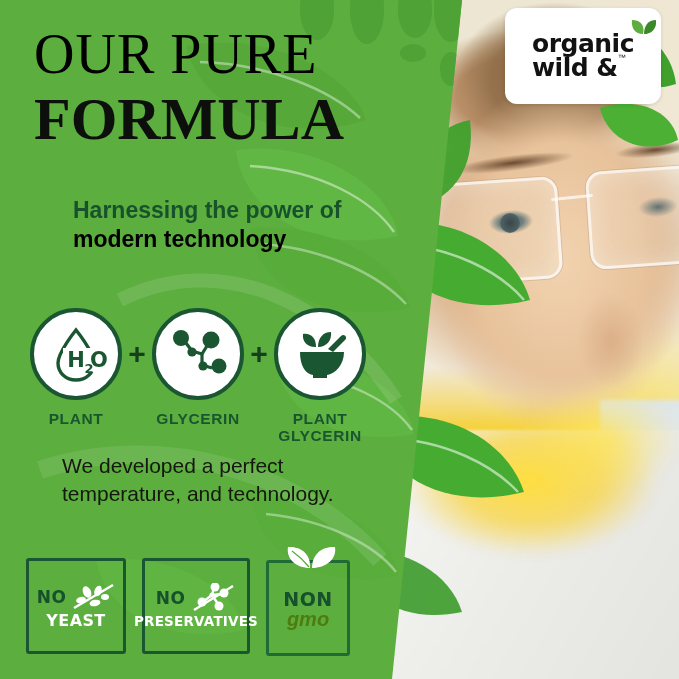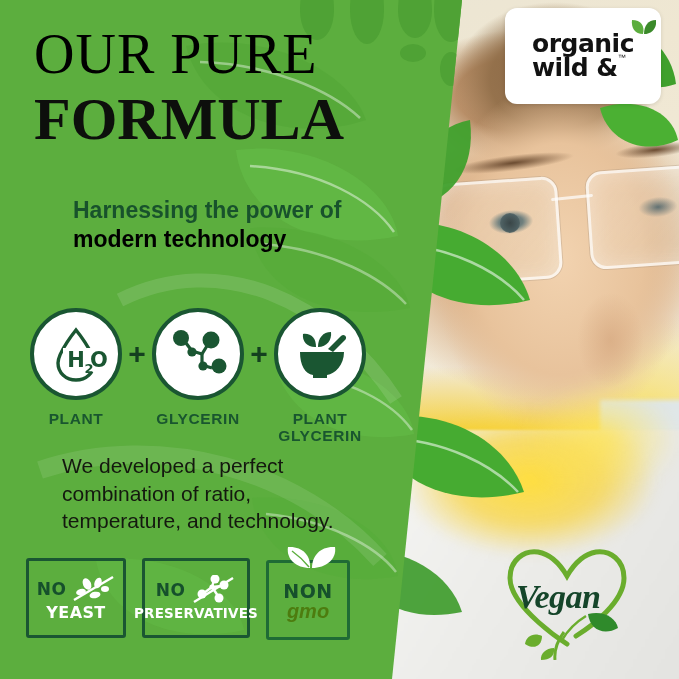--- a/index.html
+++ b/index.html
@@ -155,21 +155,21 @@
   .ing-lab.sp{width:30px;}
 
   
   .para{position:absolute;left:32px;top:452px;width:360px;margin-left:30px;}
   .para p{margin:0;font-size:21px;line-height:1.32;color:#14180f;font-weight:400;}
 
   
   .badges{position:absolute;left:26px;top:558px;display:flex;align-items:flex-start;}
   .badge{position:relative;margin-right:16px;}
   .bx{
-    position:relative;width:100px;height:80px;box-sizing:border-box;
+    position:relative;width:100px;height:96px;box-sizing:border-box;
     border:3px solid #1a5632;border-radius:3px;
   }
   .bx.wide{width:108px;}
   .bx.gmo{width:84px;border-color:#1f6b35;}
   .bx-in{position:absolute;inset:0;display:flex;flex-direction:column;
          align-items:center;justify-content:center;}
   .b-no{
     font-family:"DejaVu Sans",sans-serif;
     font-weight:bold;color:#16502c;font-size:17px;letter-spacing:.5px;
   }
@@ -347,21 +347,20 @@
       <div class="ing-lab sp"></div>
       <div class="ing-lab w">
         <div>PLANT</div>
         <div>GLYCERIN</div>
       </div>
     </div>
   </div>
 
   <div class="para">
     <p>We developed a perfect</p>
-    <p>combination of ratio,</p>
     <p>temperature, and technology.</p>
   </div>
 
   <div class="badges">
 
     <div class="badge">
       <div class="bx">
         <div class="bx-in">
           <div class="b-top">
             <span class="b-no">NO</span>
@@ -427,26 +426,14 @@
           <path d="M14 18 C14 10 18 4 26 4 C27 12 22 18 14 18 Z" fill="#3b8a2a"></path>
         </svg>
       </div>
       <div style="position:relative;display:inline-block;">
         <span class="logo-l1">wild &amp;</span>
         <span class="logo-tm">™</span>
       </div>
     </div>
   </div>
 
-  <div class="vegan">
-    <svg width="150" height="120" viewBox="0 0 150 120">
-      <path d="M75 104 C75 104 18 68 18 38 C18 20 32 10 46 12 C58 14 68 24 75 36
-               C82 24 92 14 104 12 C118 10 132 20 132 38 C132 62 100 86 84 96" fill="none" stroke="#6aad2d" stroke-width="5" stroke-linecap="round"></path>
-      <path d="M96 74 C112 70 124 78 126 88 C112 96 98 90 96 74 Z" fill="#2f8a2b"></path>
-      <path d="M94 76 C84 82 76 90 70 100" stroke="#6aad2d" stroke-width="2.5" fill="none"></path>
-      <path d="M50 96 C42 92 34 96 33 104 C42 110 50 106 50 96 Z" fill="#6aad2d"></path>
-      <path d="M62 108 C54 108 48 114 49 120 C58 120 63 116 62 108 Z" fill="#6aad2d"></path>
-      <path d="M72 92 C66 100 62 110 63 120" stroke="#6aad2d" stroke-width="3" fill="none"></path>
-    </svg>
-    <div class="vegan-txt">Vegan</div>
-  </div>
 
 </div>
 
 </body></html>

